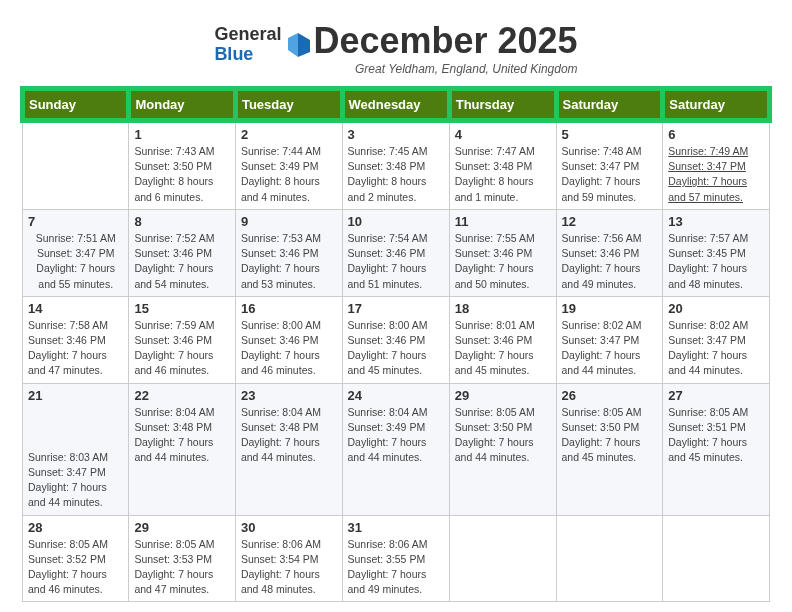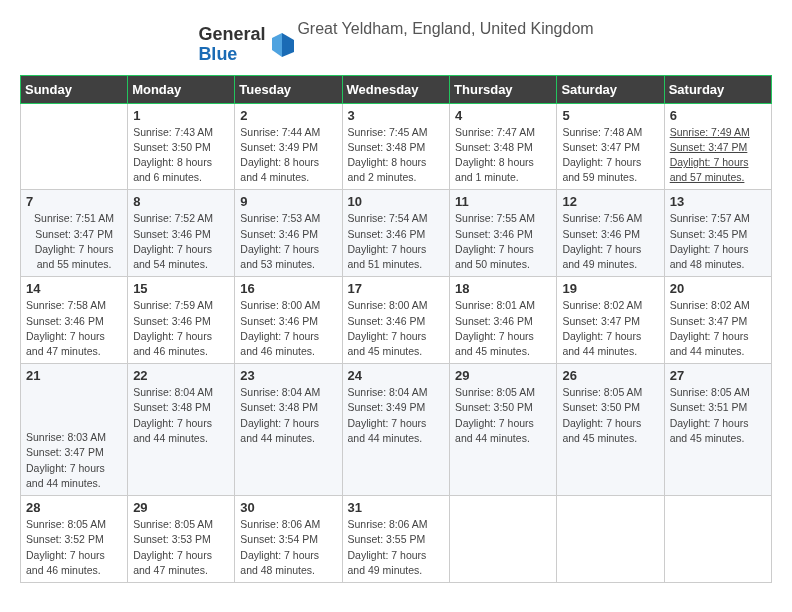--- a/index.html
+++ b/index.html
@@ -35,35 +35,36 @@
     }
     .title-area {
       text-align: right;
     }
     .month-title {
       font-size: 36px;
       font-weight: bold;
       color: #333;
     }
     .subtitle {
-      font-size: 16px;
+      font-size: 12px;
       color: #555;
+      font-style: italic;
     }
     .calendar {
       width: 100%;
       border-collapse: collapse;
       font-size: 11px;
     }
     .calendar th {
-      background-color: #404040;
+      background-color: #4d7c0f;
       color: #fff;
       padding: 6px 4px;
       text-align: left;
       font-size: 13px;
-      border: 1px solid #22c55e;
+      border: 5px solid #22c55e;
     }
     .calendar td {
       border: 1px solid #ccc;
       vertical-align: top;
       padding: 4px 5px;
       width: 108px;
       min-height: 80px;
       background: #fff;
     }
     .calendar tr:nth-child(even) td {
@@ -95,20 +96,21 @@
         <span class="logo-general">General</span><br>
         <span class="logo-blue">Blue</span>
       </div>
     </div>
     <svg class="logo-icon" viewBox="0 0 30 30">
       <polygon points="15,3 27,10 27,22 15,27" fill="#1a6bb5"></polygon>
       <polygon points="15,3 15,27 5,20 5,8" fill="#4fa3e0"></polygon>
     </svg>
   </div>
   <div class="title-area">
+    <div class="month-title">December 2025</div>
     <div class="subtitle">Great Yeldham, England, United Kingdom</div>
   </div>
 </div>
 
 <table class="calendar">
   <thead>
     <tr>
     <th>Sunday</th>
         <th>Monday</th>
         <th>Tuesday</th>

